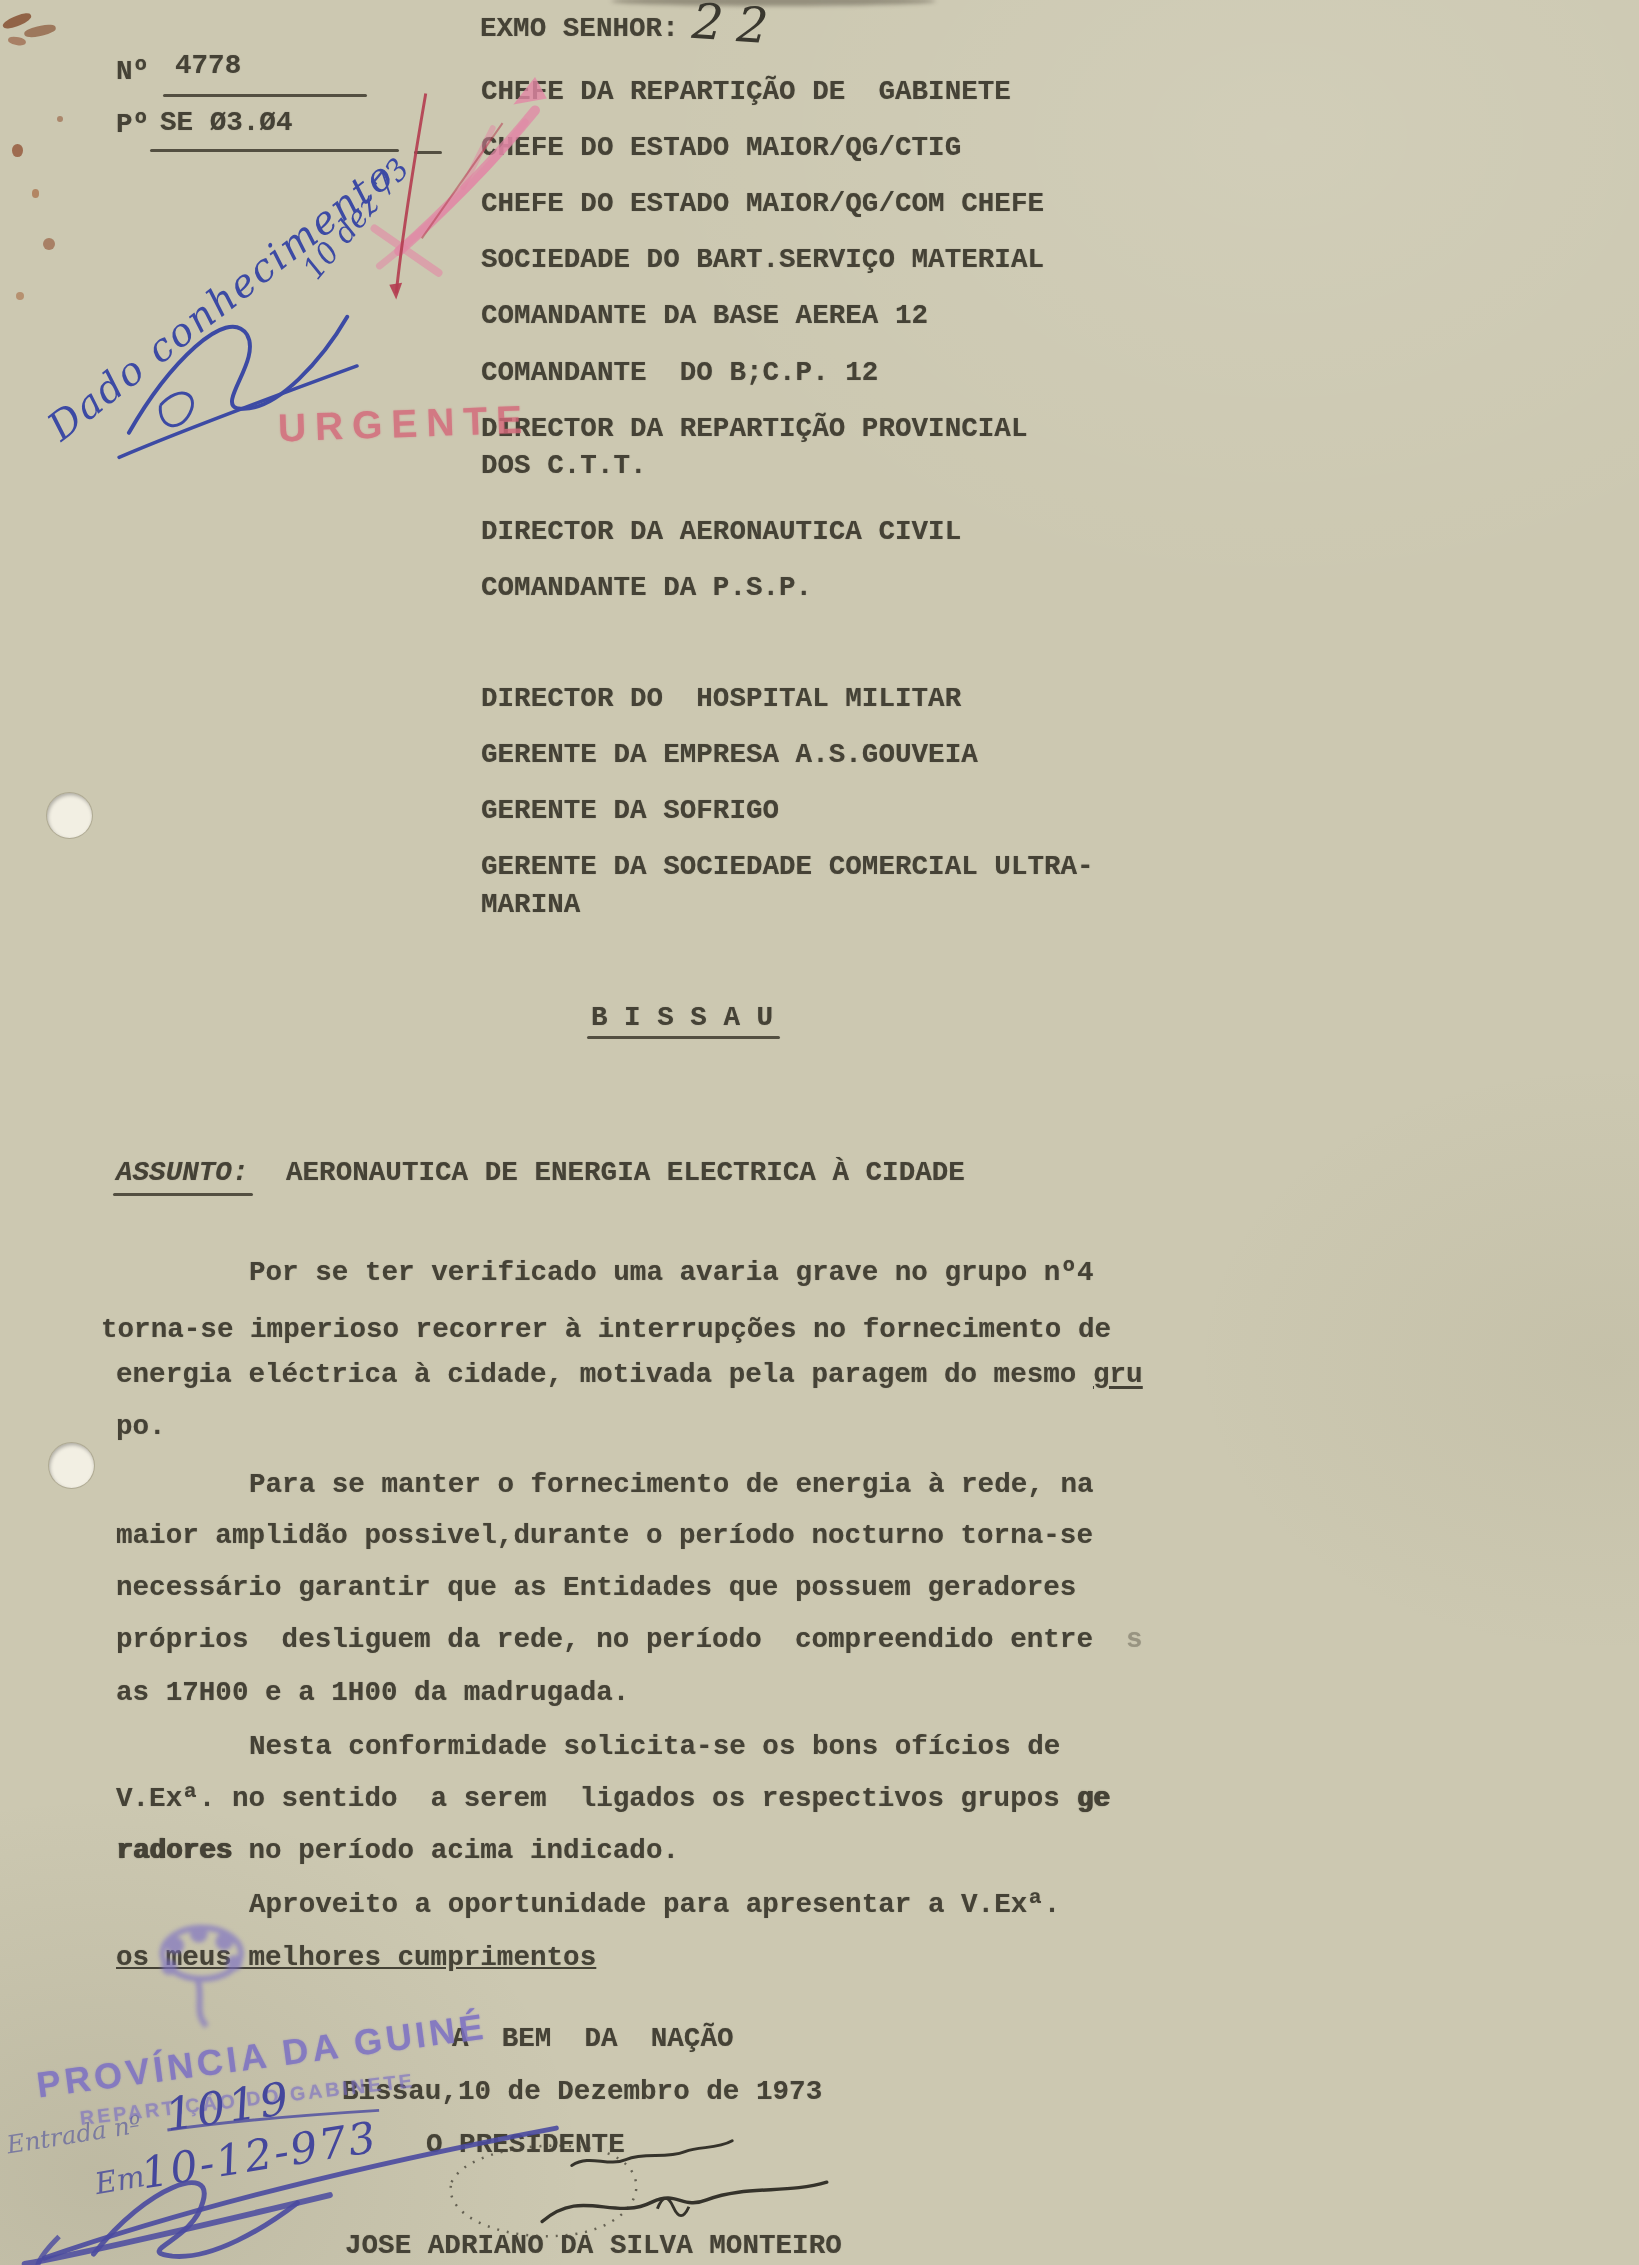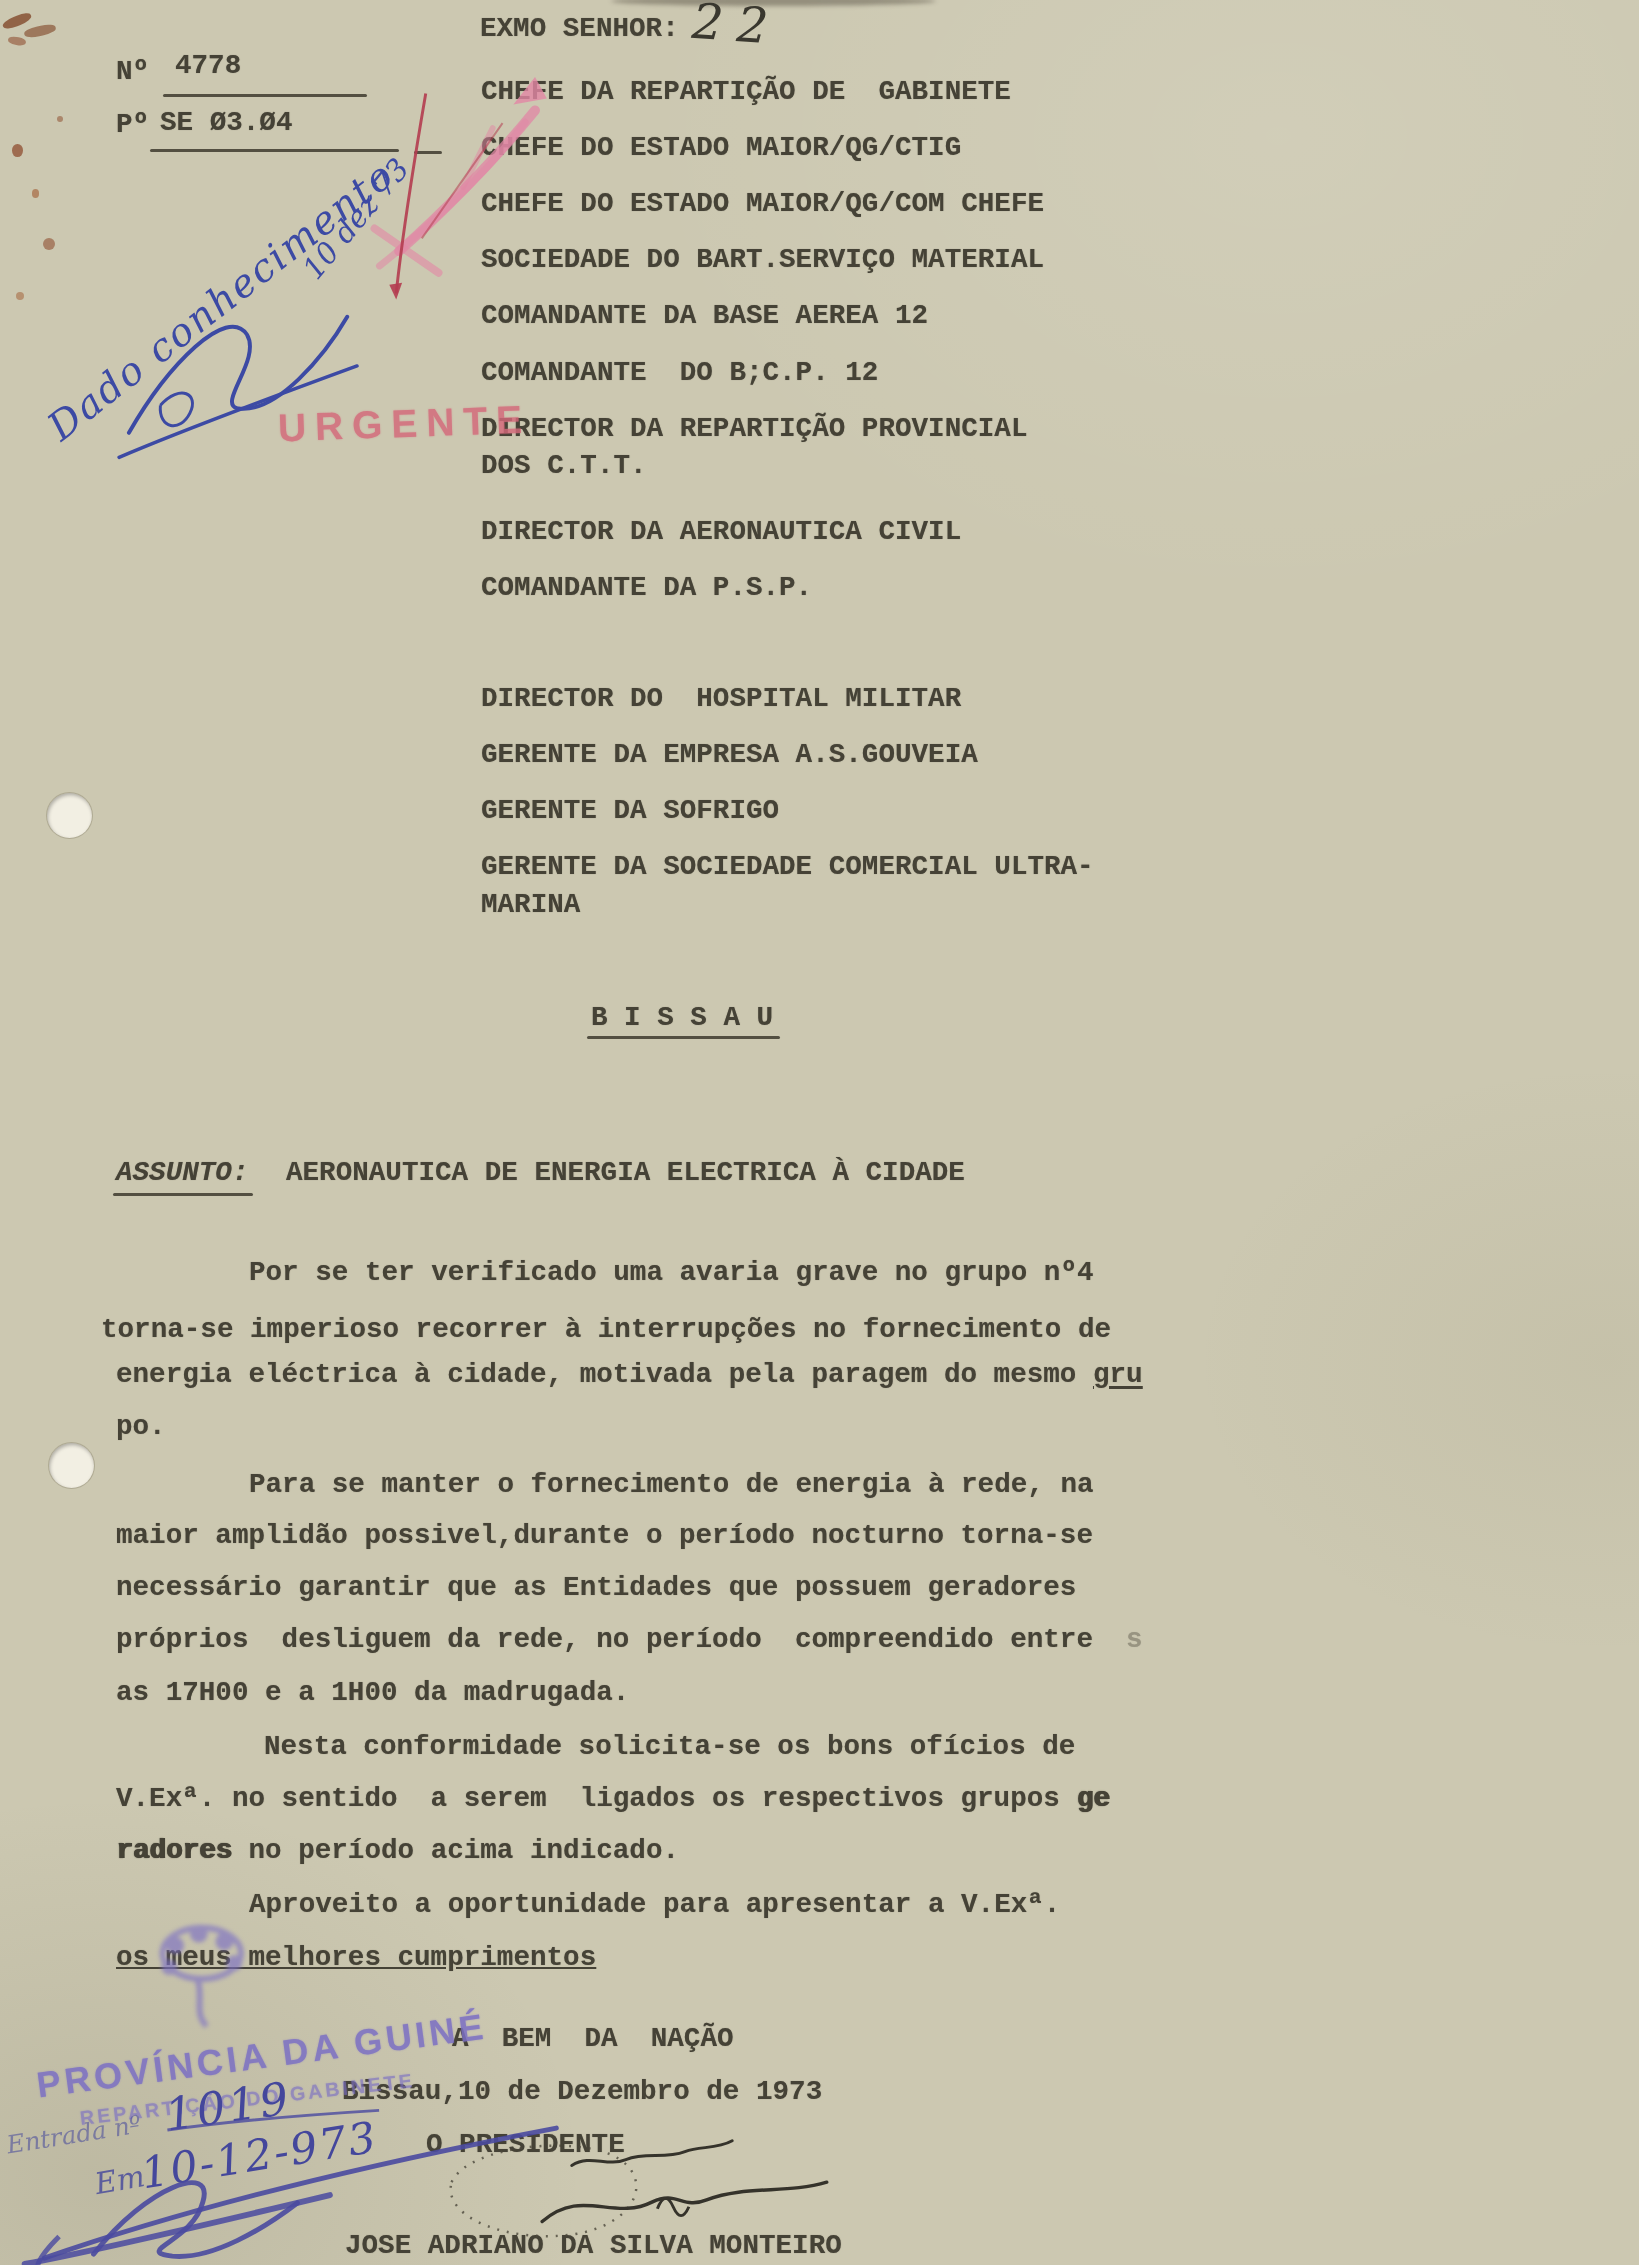--- a/index.html
+++ b/index.html
@@ -113,21 +113,21 @@
   <div class="t" style="left:101px;top:1309px;margin-top:6px;">torna-se imperioso recorrer à interrupções no fornecimento de</div>
   <div class="t" style="left:116px;top:1360px;"><span>energia eléctrica à cidade, motivada pela paragem do mesmo </span><span class="uline">gru</span></div>
   <div class="t" style="left:116px;top:1412px;">po.</div>
 
   <div class="t" style="left:249px;top:1470px;">Para se manter o fornecimento de energia à rede, na</div>
   <div class="t" style="left:116px;top:1521px;">maior amplidão possivel,durante o período nocturno torna-se</div>
   <div class="t" style="left:116px;top:1573px;">necessário garantir que as Entidades que possuem geradores</div>
   <div class="t" style="left:116px;top:1625px;"><span>próprios  desliguem da rede, no período  compreendido entre</span><span class="faint">  s</span></div>
   <div class="t" style="left:116px;top:1678px;">as 17H00 e a 1H00 da madrugada.</div>
 
-  <div class="t" style="left:249px;top:1732px;margin-left:15px;">Nesta conformidade solicita-se os bons ofícios de</div>
+  <div class="t" style="left:249px;top:1732px;">Nesta conformidade solicita-se os bons ofícios de</div>
   <div class="t" style="left:116px;top:1784px;"><span>V.Exª. no sentido  a serem  ligados os respectivos grupos </span><span class="over">ge</span></div>
   <div class="t" style="left:116px;top:1836px;"><span class="over">radores</span><span> no período acima indicado.</span></div>
 
   <div class="t" style="left:249px;top:1890px;">Aproveito a oportunidade para apresentar a V.Exª.</div>
   <div class="t" style="left:116px;top:1943px;text-decoration:underline;">os meus melhores cumprimentos</div>
 
   <div class="t" style="left:404px;top:2024px;margin-left:48px;">A  BEM  DA  NAÇÃO</div>
   <div class="t" style="left:342px;top:2077px;">Bissau,10 de Dezembro de 1973</div>
   <div class="t" style="left:426px;top:2130px;">O PRESIDENTE</div>
   <div class="t" style="left:345px;top:2231px;">JOSE ADRIANO DA SILVA MONTEIRO</div>

